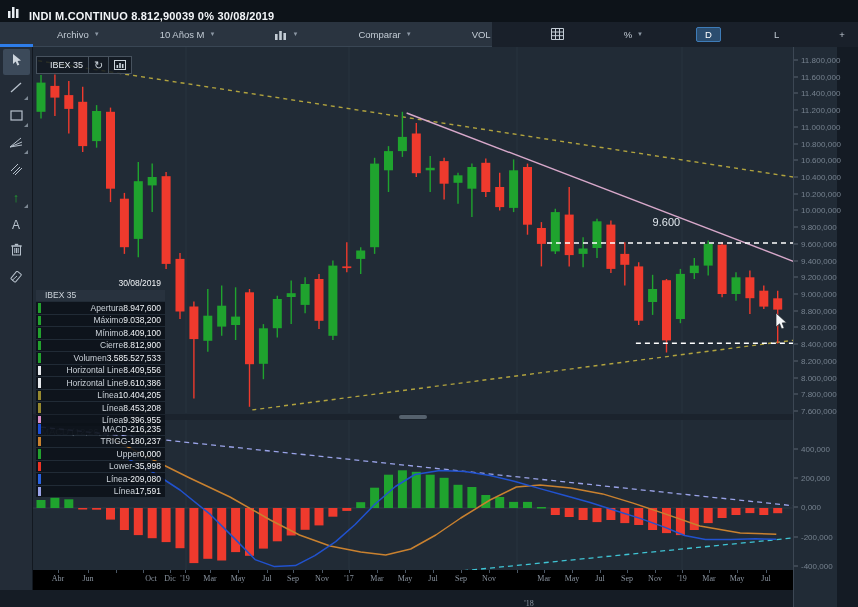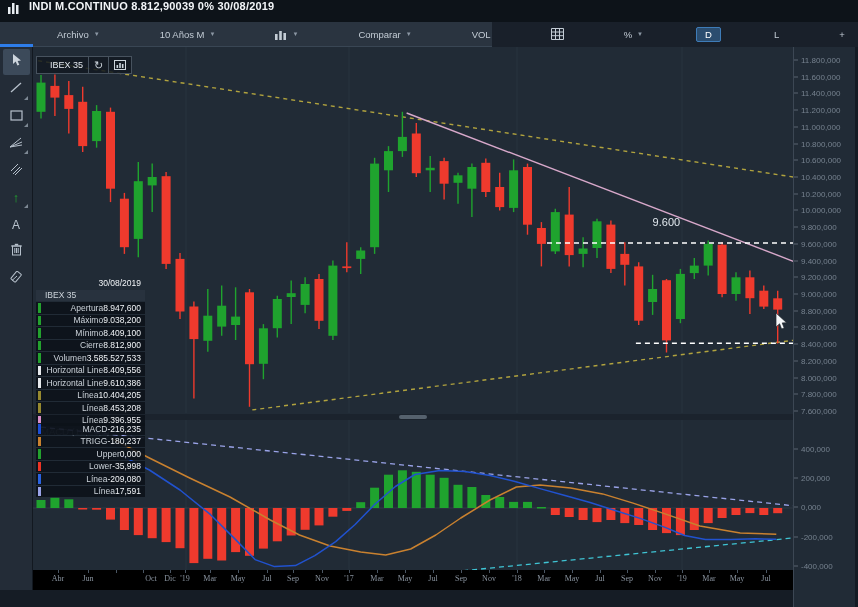--- a/index.html
+++ b/index.html
@@ -1,20 +1,20 @@
 <!DOCTYPE html>
 <html><head>
 <meta charset="utf-8">
 <style>
   html,body{margin:0;padding:0;background:#0b1117;}
   .app{position:relative;width:858px;height:607px;overflow:hidden;background:#141b24;
        font-family:"Liberation Sans",sans-serif;color:#c3ccd5;-webkit-font-smoothing:antialiased;}
   
   .titlebar{position:absolute;left:0;top:0;width:858px;height:22px;background:#0d1319;
-            display:flex;align-items:flex-start;gap:8px;padding-left:8px;box-sizing:border-box;}
+            display:flex;align-items:flex-end;gap:8px;padding-left:8px;box-sizing:border-box;}
   .titlebar .ttl{font-size:11px;font-weight:bold;color:#f2f5f8;letter-spacing:.2px;}
   
   .toolbar{position:absolute;left:0;top:22px;width:858px;height:25px;background:#19202a;}
   .toolbar-strip{position:absolute;left:0;top:0;height:25px;width:492px;background:#2a3440;
                  border-bottom:1px solid #394654;display:flex;align-items:center;gap:2px;
                  padding:0 6px;box-sizing:border-box;}
   .tb-btn{display:flex;align-items:center;gap:4px;padding:2px 7px;font-size:9.5px;color:#c3ccd5;
           border-radius:2px;cursor:default;white-space:nowrap;margin-left:44px;}
   .tb-btn.active{background:#2b4d6f;border:1px solid #3e7cb8;color:#ffffff;padding:1px 8px;}
   .tb-btn .caret{font-size:6px;color:#8b97a4;margin-left:1px;}
@@ -38,33 +38,33 @@
   .splitter .handle{position:absolute;left:366px;top:1px;width:28px;height:4px;border-radius:2px;background:#55616d;}
   .chart-bottom-line{position:absolute;left:0;top:523px;width:760px;height:1px;background:#3c4754;}
   
   .symbol-chip{position:absolute;left:3px;top:9px;display:flex;align-items:stretch;height:18px;z-index:5;}
   .symbol-chip .box{display:flex;align-items:center;background:rgba(18,25,33,.85);
                     border:1px solid #47525e;padding:0 5px;font-size:9px;color:#e3e8ee;}
   .symbol-chip .box + .box{border-left:none;}
   .symbol-chip .gbar{width:3px;background:#23a12e;margin:2px 5px 2px 0;}
   .symbol-chip .ico{font-size:11px;color:#cdd5dd;}
   
-  .panel{position:absolute;width:109px;z-index:6;font-size:8.5px;}
+  .panel{position:absolute;width:129px;z-index:6;font-size:8.5px;}
   .panel .row{display:flex;justify-content:flex-end;align-items:center;background:rgba(12,18,25,.90);
               margin-bottom:1px;padding:1px 4px 1px 9px;position:relative;height:9.5px;}
   .panel .row .lab{color:#ccd3da;}
   .panel .row .val{color:#f0f3f6;}
   .panel .row .cbar{position:absolute;left:2px;top:1px;bottom:1px;width:3px;}
   .panel .hdr{background:transparent;justify-content:flex-end;padding-right:4px;color:#f0f3f6;}
   .panel .sym{background:#28323e;justify-content:flex-start;color:#dfe5ea;}
   .info-panel{left:3px;top:230px;}
   .macd-panel{left:3px;top:376px;}
   .macd-watermark{position:absolute;left:8px;top:379px;z-index:4;font-size:9.5px;color:rgba(160,175,190,.45);}
   
-  .right-axis{position:absolute;left:793px;top:47px;width:62px;height:560px;background:#212b36;
+  .right-axis{position:absolute;left:793px;top:47px;width:44px;height:560px;background:#212b36;
               border-left:1px solid #3c4754;box-sizing:border-box;}
   .ax-label{position:absolute;left:0;display:flex;align-items:center;gap:3px;font-size:8px;color:#76828f;transform:translateY(-50%);}
   .ax-label .tick{width:4px;height:1px;background:#5a6570;}
   
   .time-axis{position:absolute;left:0px;top:523px;width:760px;height:37px;background:#000000;font-family:Liberation Serif, serif;}
   .time-axis .band{position:absolute;left:-33px;top:20px;width:826px;height:17px;background:#151c25;}
   .t-label{position:absolute;top:4px;transform:translateX(-50%);font-size:8px;color:#8a94a0;}
   .t-tick{position:absolute;top:0;width:1px;height:3px;background:#4a5663;}
 </style>
 </head>
@@ -573,21 +573,21 @@
         <div class="t-label" style="left: 344px;">Mar</div>
         <div class="t-tick" style="left: 372px;"></div>
         <div class="t-label" style="left: 372px;">May</div>
         <div class="t-tick" style="left: 400px;"></div>
         <div class="t-label" style="left: 400px;">Jul</div>
         <div class="t-tick" style="left: 428px;"></div>
         <div class="t-label" style="left: 428px;">Sep</div>
         <div class="t-tick" style="left: 456px;"></div>
         <div class="t-label" style="left: 456px;">Nov</div>
         <div class="t-tick" style="left: 484px;"></div>
-        <div class="t-label" style="left: 484px;">'18</div>
+        <div class="t-label" style="left: 496px; margin-top: 25px;">'18</div>
         <div class="t-tick" style="left: 511px;"></div>
         <div class="t-label" style="left: 511px;">Mar</div>
         <div class="t-tick" style="left: 539px;"></div>
         <div class="t-label" style="left: 539px;">May</div>
         <div class="t-tick" style="left: 567px;"></div>
         <div class="t-label" style="left: 567px;">Jul</div>
         <div class="t-tick" style="left: 594px;"></div>
         <div class="t-label" style="left: 594px;">Sep</div>
         <div class="t-tick" style="left: 622px;"></div>
         <div class="t-label" style="left: 622px;">Nov</div>

